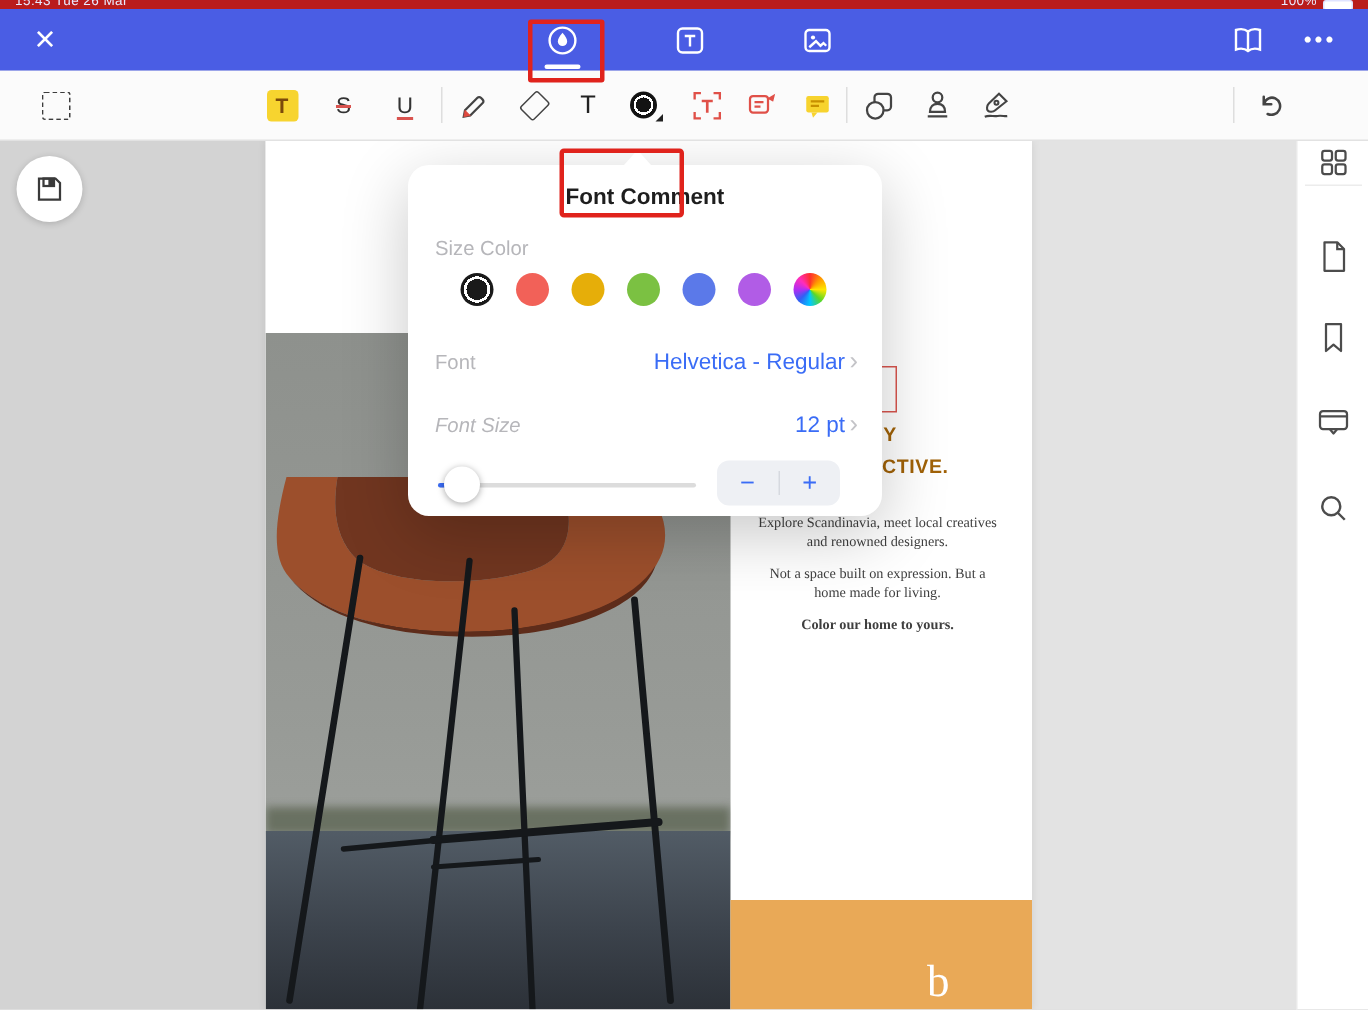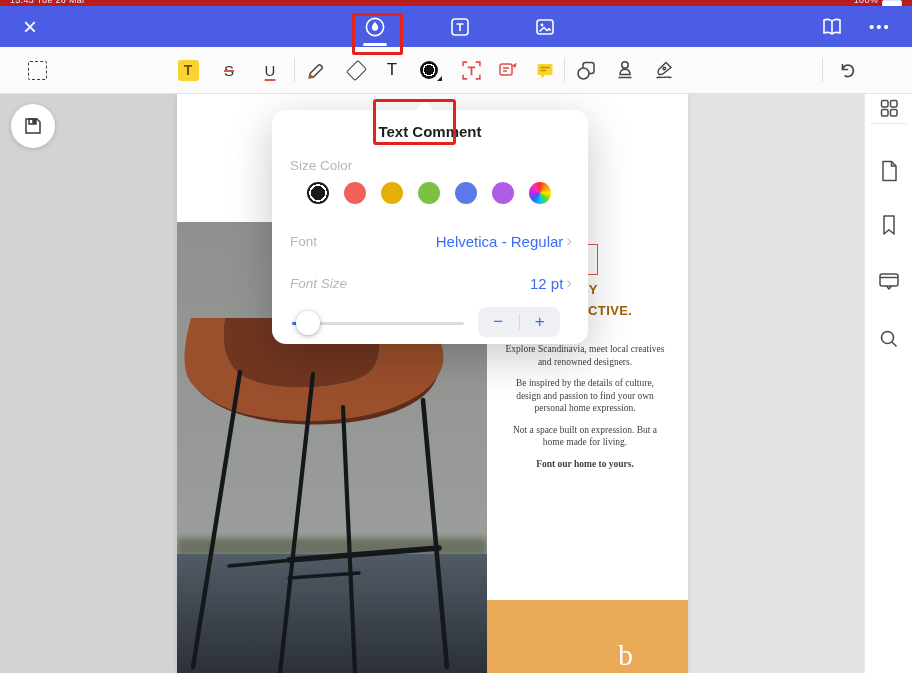--- a/index.html
+++ b/index.html
@@ -275,43 +275,42 @@
 
   <div id="red-annot"></div>
 
   <div id="doc-heading">
     <div>BY</div>
     <div>ECTIVE.</div>
   </div>
 
   <div id="doc-paragraphs">
       <p>Explore Scandinavia, meet local creatives and renowned designers.</p>
-      <p>Be inspired by the details of culture, design and passion to find your own personal home expression.</p>
       <p>Not a space built on expression. But a home made for living.</p>
-      <p class="bold">Font our home to yours.</p>
+      <p class="bold">Color our home to yours.</p>
     </div>
 
   <div id="orange-block">
     <span id="orange-logo">b</span>
   </div>
 </div>
 
 <div id="save-fab" class="abs">
   <span>
     <svg width="22" height="22" viewBox="0 0 22 22" fill="none" stroke="#3a3a3a" stroke-width="1.5">
       <path d="M4 4 H15 L18 7 V18 H4 Z"></path>
       <rect x="7" y="4" width="7" height="5"></rect>
       <rect x="11" y="5" width="2" height="3" fill="#3a3a3a"></rect>
     </svg>
   </span>
 </div>
 
 <div id="popup-notch" class="abs"></div>
 <div id="popup" class="abs">
-  <div id="popup-title">Text Comment</div>
+  <div id="popup-title">Font Comment</div>
 
   <div class="pp-label" id="lbl-color">Size Color</div>
   <div id="swatches">
       <span class="dot" style="background: radial-gradient(circle, rgb(26, 26, 26) 0px, rgb(26, 26, 26) 7px, rgb(255, 255, 255) 7px, rgb(255, 255, 255) 8.8px, rgb(26, 26, 26) 8.8px, rgb(26, 26, 26) 11px);"></span>
       <span class="dot" style="background: rgb(242, 97, 88);"></span>
       <span class="dot" style="background: rgb(230, 174, 9);"></span>
       <span class="dot" style="background: rgb(123, 193, 66);"></span>
       <span class="dot" style="background: rgb(91, 121, 233);"></span>
       <span class="dot" style="background: rgb(177, 92, 230);"></span>
       <span class="dot" style="background: conic-gradient(rgb(255, 45, 45), rgb(255, 154, 0), rgb(255, 230, 0), rgb(90, 216, 39), rgb(0, 200, 255), rgb(49, 95, 244), rgb(177, 45, 242), rgb(255, 45, 187), rgb(255, 45, 45));"></span>

